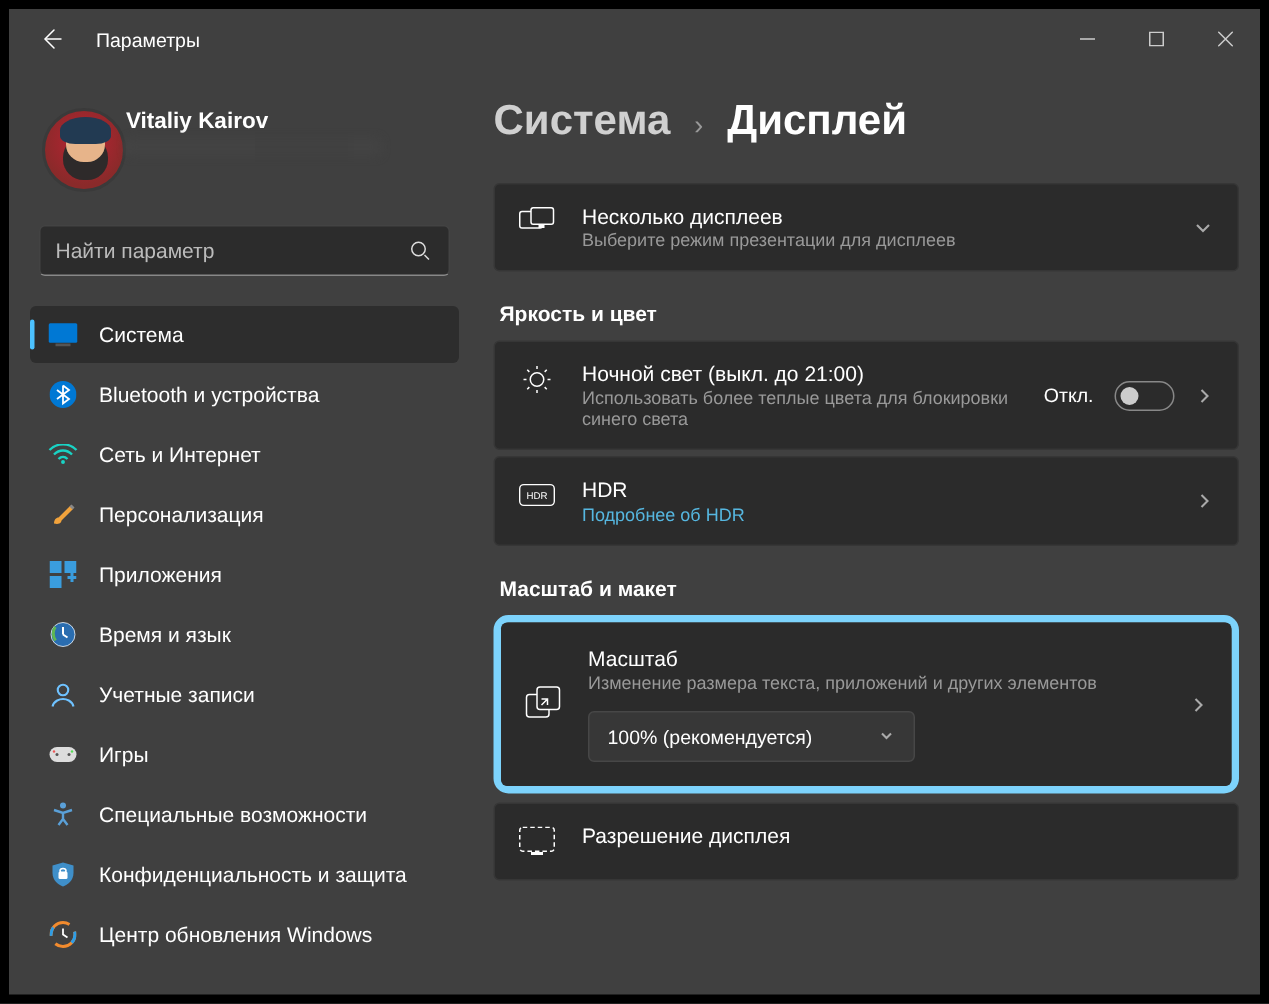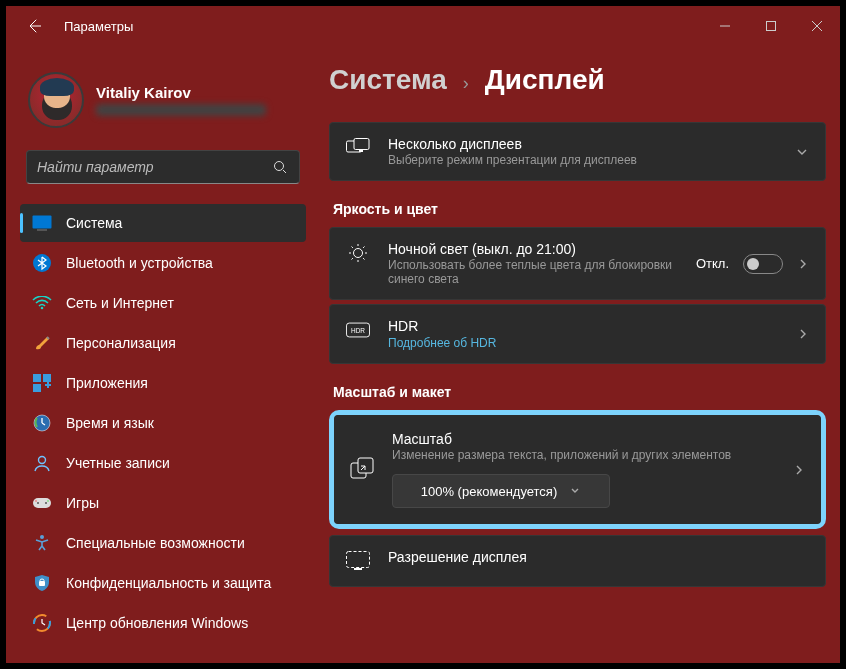--- a/index.html
+++ b/index.html
@@ -3,35 +3,35 @@
 <meta charset="utf-8">
 <style>
   * { box-sizing: border-box; margin: 0; padding: 0; }
   body {
     width: 846px; height: 669px;
     background: #000; position: relative; overflow: hidden;
     font-family: "Segoe UI", sans-serif; color: #fff; font-size: 14px;
   }
   .win {
     position: absolute; left: 6px; top: 6px; right: 6px; bottom: 6px;
-    background: #7f1d1d; display: flex; flex-direction: column;
+    background: #404040; display: flex; flex-direction: column;
   }
   .titlebar {
     height: 40px; display: flex; align-items: center;
   }
   .back { width: 24px; height: 24px; margin-left: 16px; display: flex;
     align-items: center; justify-content: center; cursor: pointer; color: #fff; }
   .title-text { margin-left: 18px; font-size: 13px; }
   .win-controls { margin-left: auto; display: flex; }
   .win-btn { width: 46px; height: 32px; display: flex;
     align-items: center; justify-content: center; cursor: pointer; color: #ccc; }
   .win-btn svg { width: 10px; height: 10px; }
   .body { flex: 1; display: flex; overflow: hidden; }
   .sidebar { width: 305px; padding: 8px 5px 8px 14px; overflow-y: auto; }
-  .profile { display: flex; align-items: center; margin: 18px 6px 22px 8px; gap: 12px; }
+  .profile { display: flex; margin: 18px 6px 22px 8px; gap: 0; }
   .avatar {
     width: 56px; height: 56px; border-radius: 50%;
     background: radial-gradient(circle at 50% 40%, #b23 0%, #8a2a2a 70%);
     border: 2px solid #3a3a3a; position: relative; overflow: hidden;
   }
   .avatar::before { content:""; position:absolute; left:14px; top:8px; width:26px; height:26px;
     background:#e7b48a; border-radius:50% 50% 45% 45%; box-shadow:0 10px 0 2px #2e2a2a; }
   .avatar::after { content:""; position:absolute; left:10px; top:4px; width:34px; height:18px;
     background:#223a52; border-radius:50% 50% 30% 30%; }
   .username { font-size: 15px; font-weight: 600; }
@@ -43,21 +43,20 @@
   }
   .search {
     display: flex; align-items: center; background: #2c2c2c;
     border: 1px solid #434343; margin: 0 6px 20px 6px;
     border-radius: 4px; height: 34px; padding: 0 10px;
     border-bottom: 1px solid #888;
   }
   .search input {
     flex:1; background:none; border:none; outline:none; color:#fff;
     font-size:14px;
-    font-style:italic;
   }
   .search input::placeholder { color:#bbb; }
   .search-ic { width: 18px; height:18px; display:flex; align-items:center; justify-content:center; color:#ddd; }
   .nav { list-style:none; }
   .nav li {
     display:flex; align-items:center; height:38px; border-radius:4px;
     cursor:pointer; padding: 0 8px 0 12px; gap:14px; margin-bottom:2px;
   }
   .nav li.active { background:#2d2d2d; position:relative; }
   .nav li.active::before { content:""; position:absolute; left:0; top:9px; bottom:9px;
@@ -88,21 +87,21 @@
   }
   .toggle::after { content:""; position:absolute; left:3px; top:3px;
     width:12px; height:12px; border-radius:50%; background:#ccc; }
   .section-h { font-size:14px; font-weight:600; margin:20px 0 10px 4px; }
   .highlight { border:5px solid #7dd3fc; border-radius:10px; margin-bottom:6px; }
   .highlight .card { background:#2b2b2b; border:none; margin:0; padding:16px 16px 16px 16px; align-items:flex-start;}
   .scale-body { flex:1; display:flex; flex-direction:column; gap:12px; }
   .scale-select {
     display:inline-flex; align-items:center; gap:12px;
     background:#373737; border:1px solid #474747; border-radius:4px;
-    height:34px; padding:0 12px; width:218px; justify-content:center; cursor:pointer;
+    height:34px; padding:0 12px; width:218px; justify-content:space-between; cursor:pointer;
   }
   .scale-select span { font-size:13px; }
   .sm-chev { color:#aaa; }
 
   
   svg { display:block; }
 </style>
 </head>
 <body>
 

